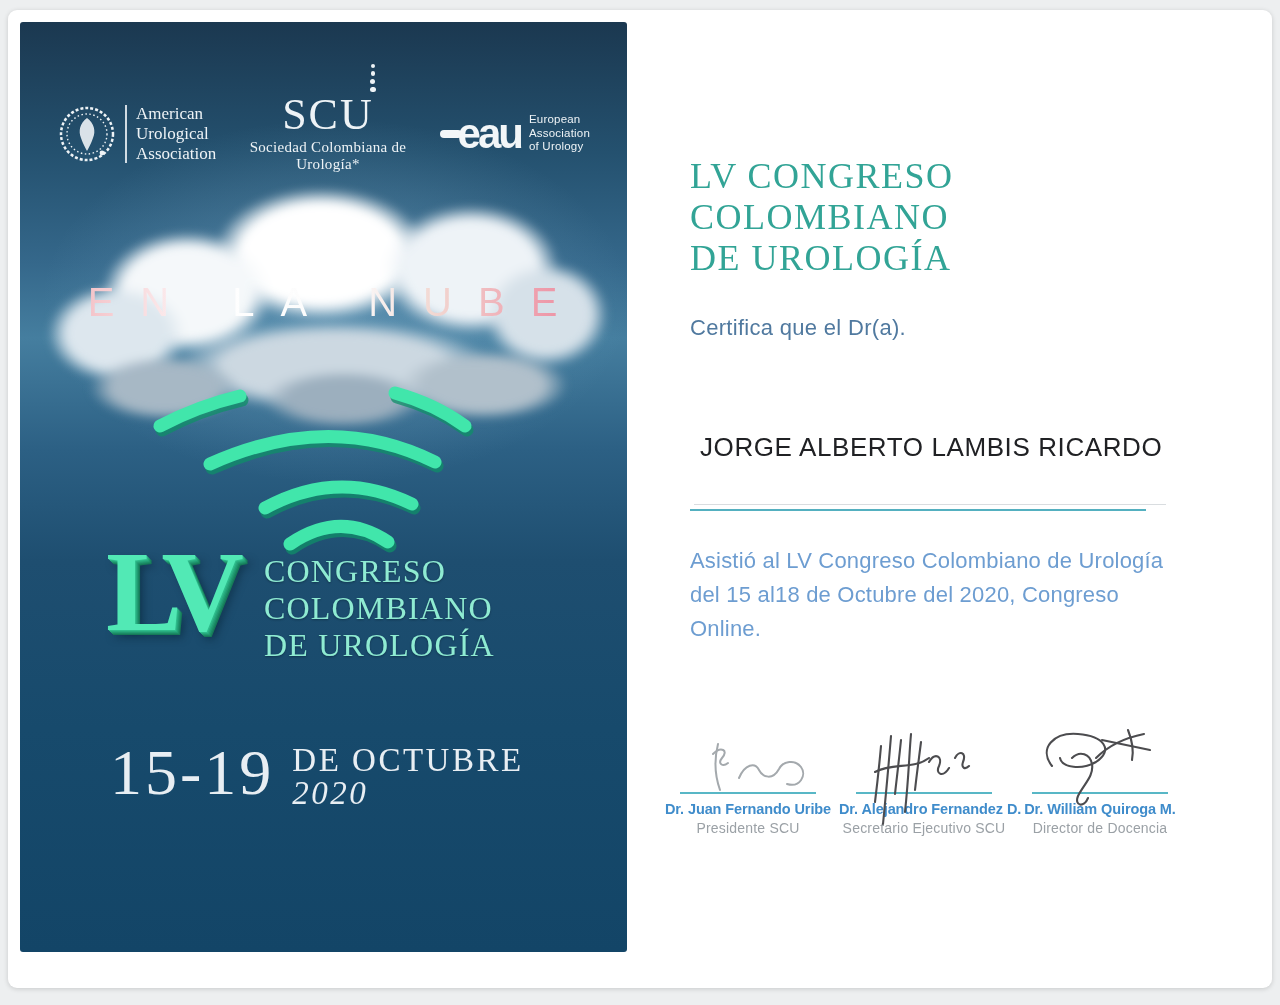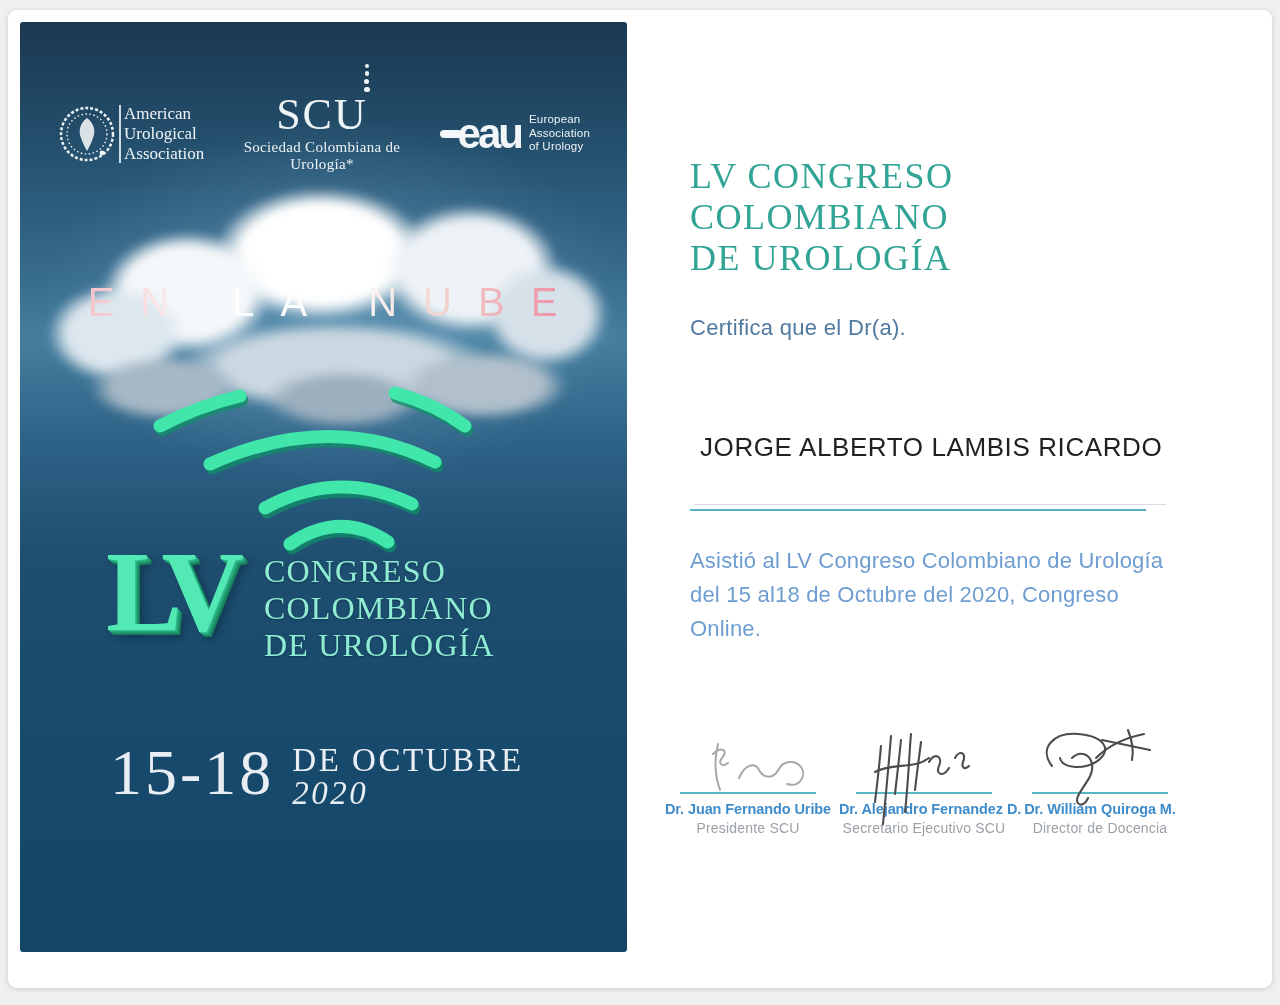--- a/index.html
+++ b/index.html
@@ -21,21 +21,21 @@
   .poster {
     position:absolute; left:12px; top:12px; width:607px; height:930px;
     border-radius:3px; overflow:hidden;
     background:
       radial-gradient(ellipse 420px 260px at 52% 30%, rgba(126,176,205,.45), rgba(126,176,205,0) 70%),
       linear-gradient(180deg,#1b3850 0%, #24516f 14%, #35688b 26%, #457e9f 34%, #2c6084 46%, #1e4e70 58%, #174a6c 76%, #134567 100%);
   }
 
   
   .logos-row { position:absolute; top:72px; left:38px; width:532px; display:flex; align-items:center; z-index:4; color:#eef3f6; }
-  .aua { display:flex; align-items:center; gap:3px; }
+  .aua { display:flex; align-items:center; gap:9px; }
   .aua-seal { flex:0 0 auto; }
   .aua-divider { width:2px; height:58px; background:rgba(240,245,248,.85); }
   .aua-text { font-family:"Liberation Serif", serif; font-size:17px; line-height:20px; }
   .scu { margin:0 auto; text-align:center; position:relative; padding:0 10px; }
   .scu-word { font-family:"Liberation Serif", serif; font-size:44px; line-height:42px; letter-spacing:2px; position:relative; display:inline-block; }
   .scu-dots { position:absolute; right:-2px; top:-30px; display:flex; flex-direction:column; align-items:center; gap:3px; }
   .scu-dots i { display:block; background:#eef3f6; border-radius:50%; }
   .scu-dots i:nth-child(1){ width:4px; height:4px; }
   .scu-dots i:nth-child(2){ width:4.5px; height:4.5px; }
   .scu-dots i:nth-child(3){ width:5px; height:5px; }
@@ -185,21 +185,21 @@
       <div class="lv-row">
         <div class="lv">LV</div>
         <div class="poster-title">
           <div>CONGRESO</div>
           <div>COLOMBIANO</div>
           <div>DE UROLOGÍA</div>
         </div>
       </div>
 
       <div class="date-row">
-        <div class="date-days">15-18</div>
+        <div class="date-days">15-19</div>
         <div class="date-right">
           <div class="date-month">DE OCTUBRE</div>
           <div class="date-year">2020</div>
         </div>
       </div>
     </div>
 
     <div class="cert-title">
       <div>LV CONGRESO</div>
       <div>COLOMBIANO</div>

